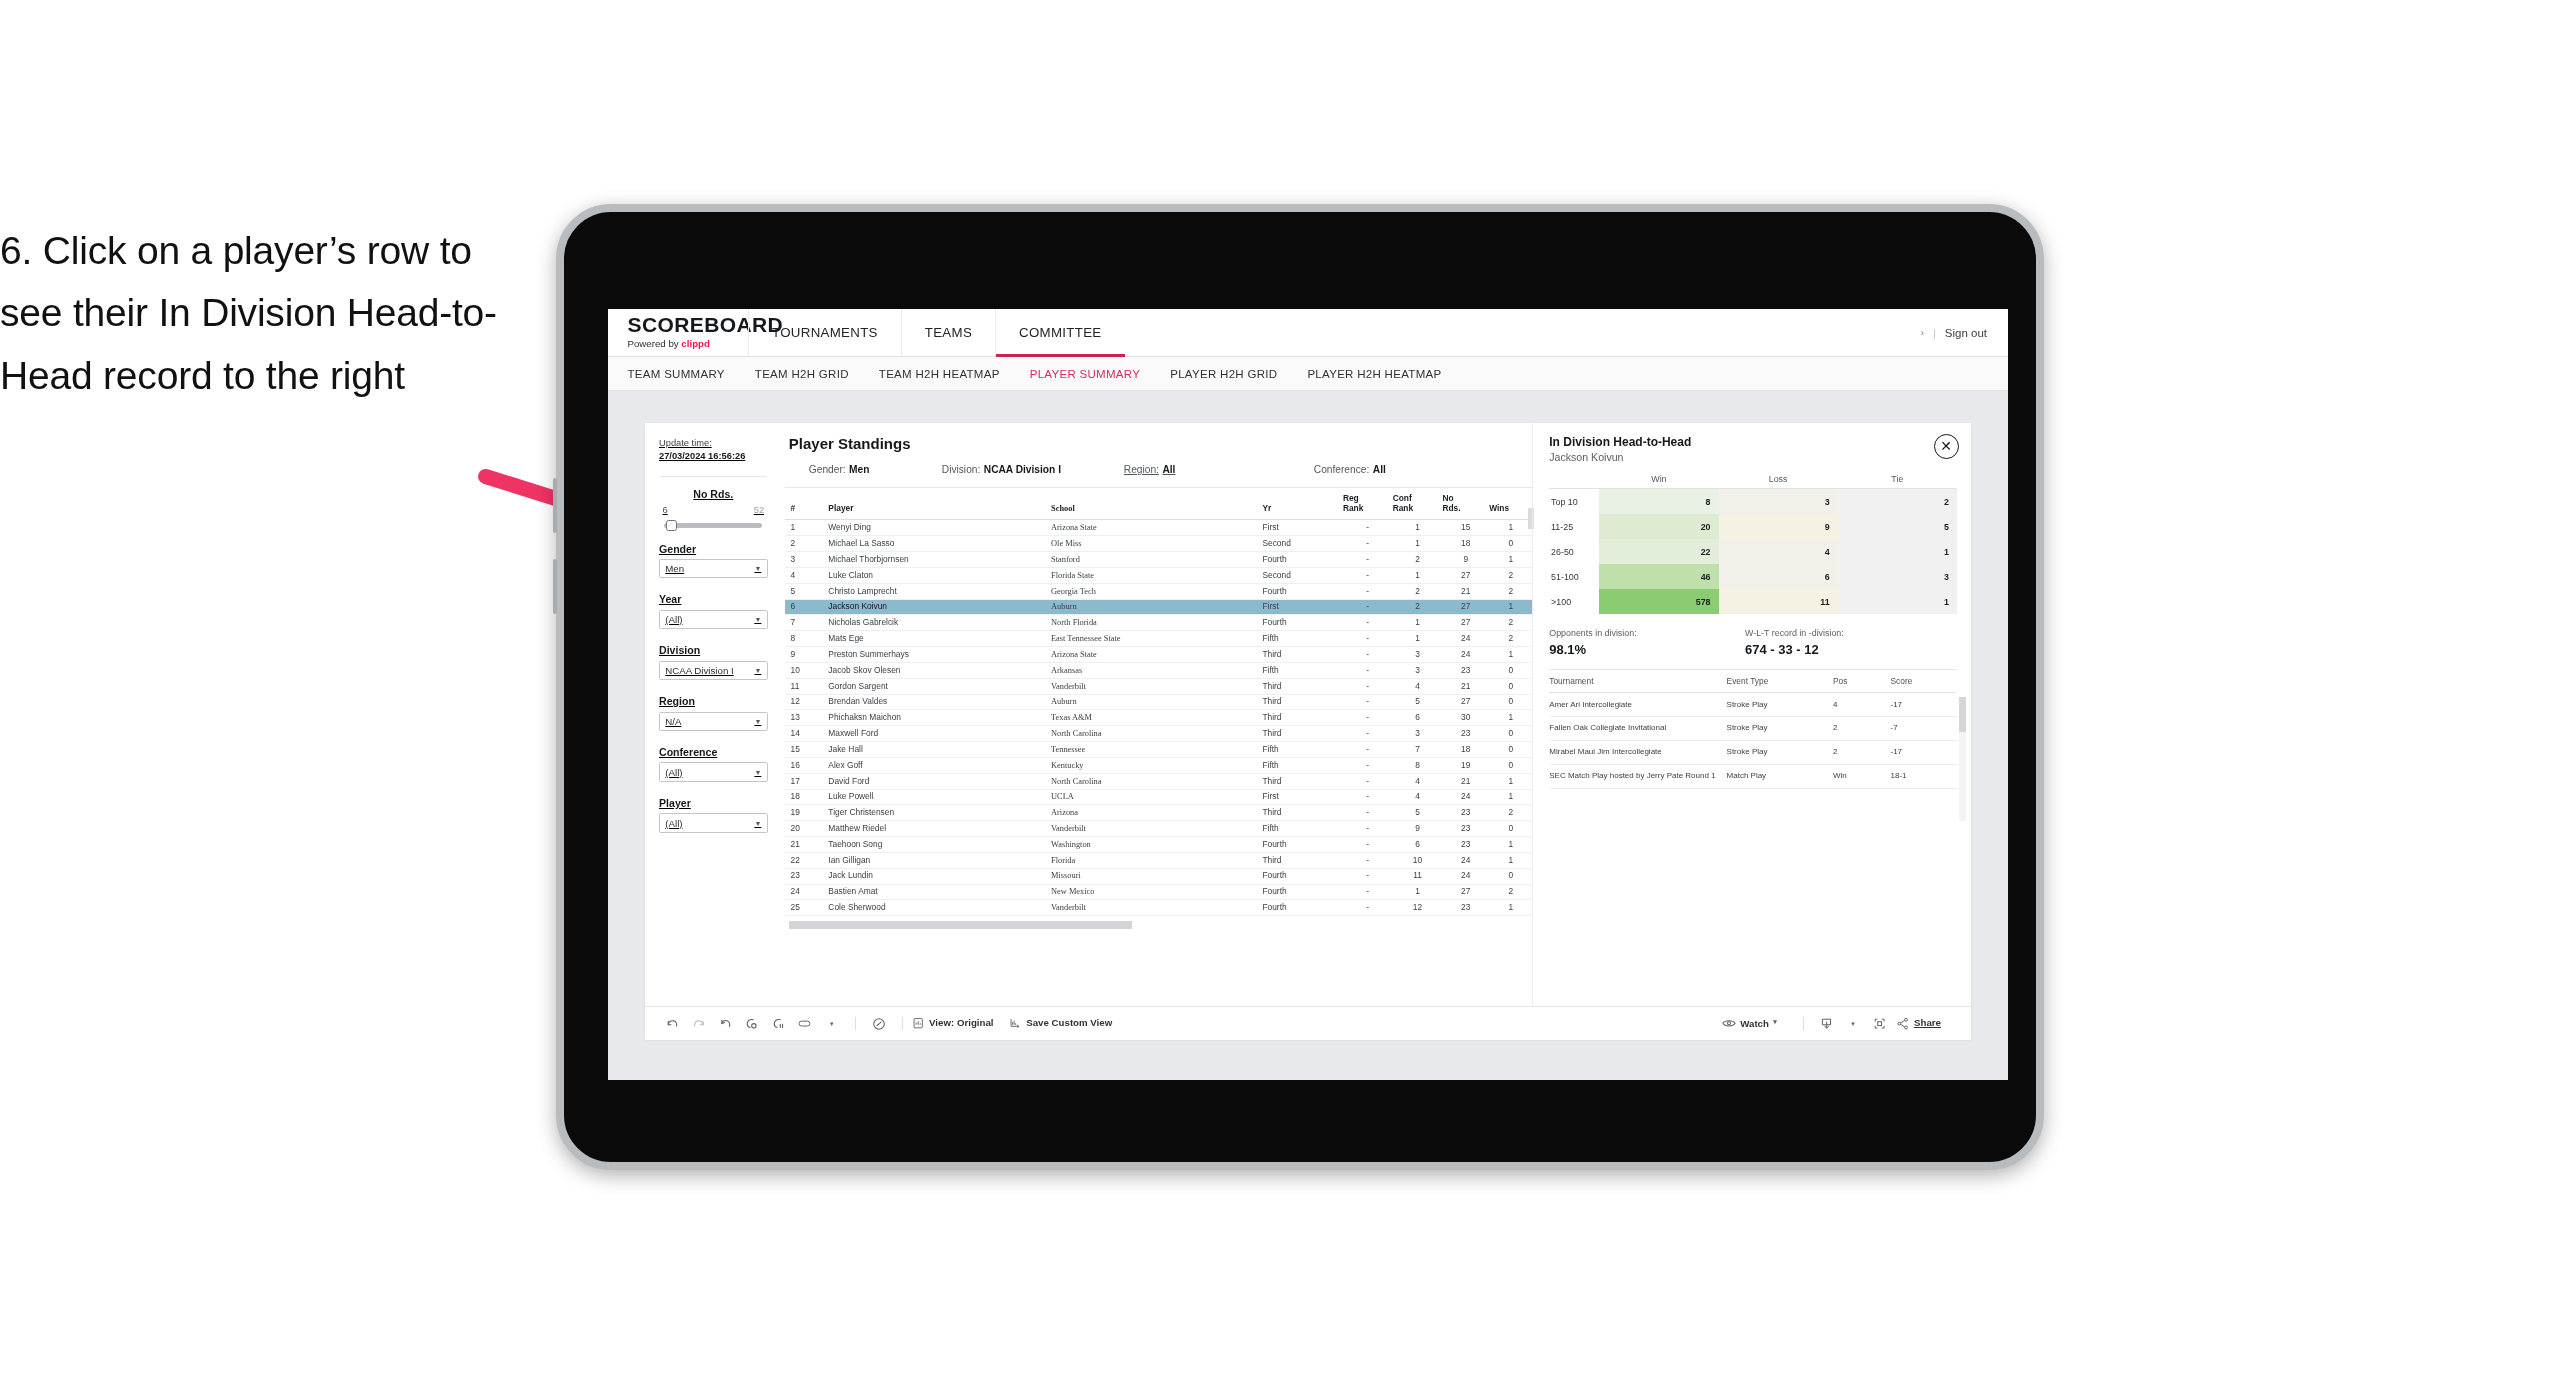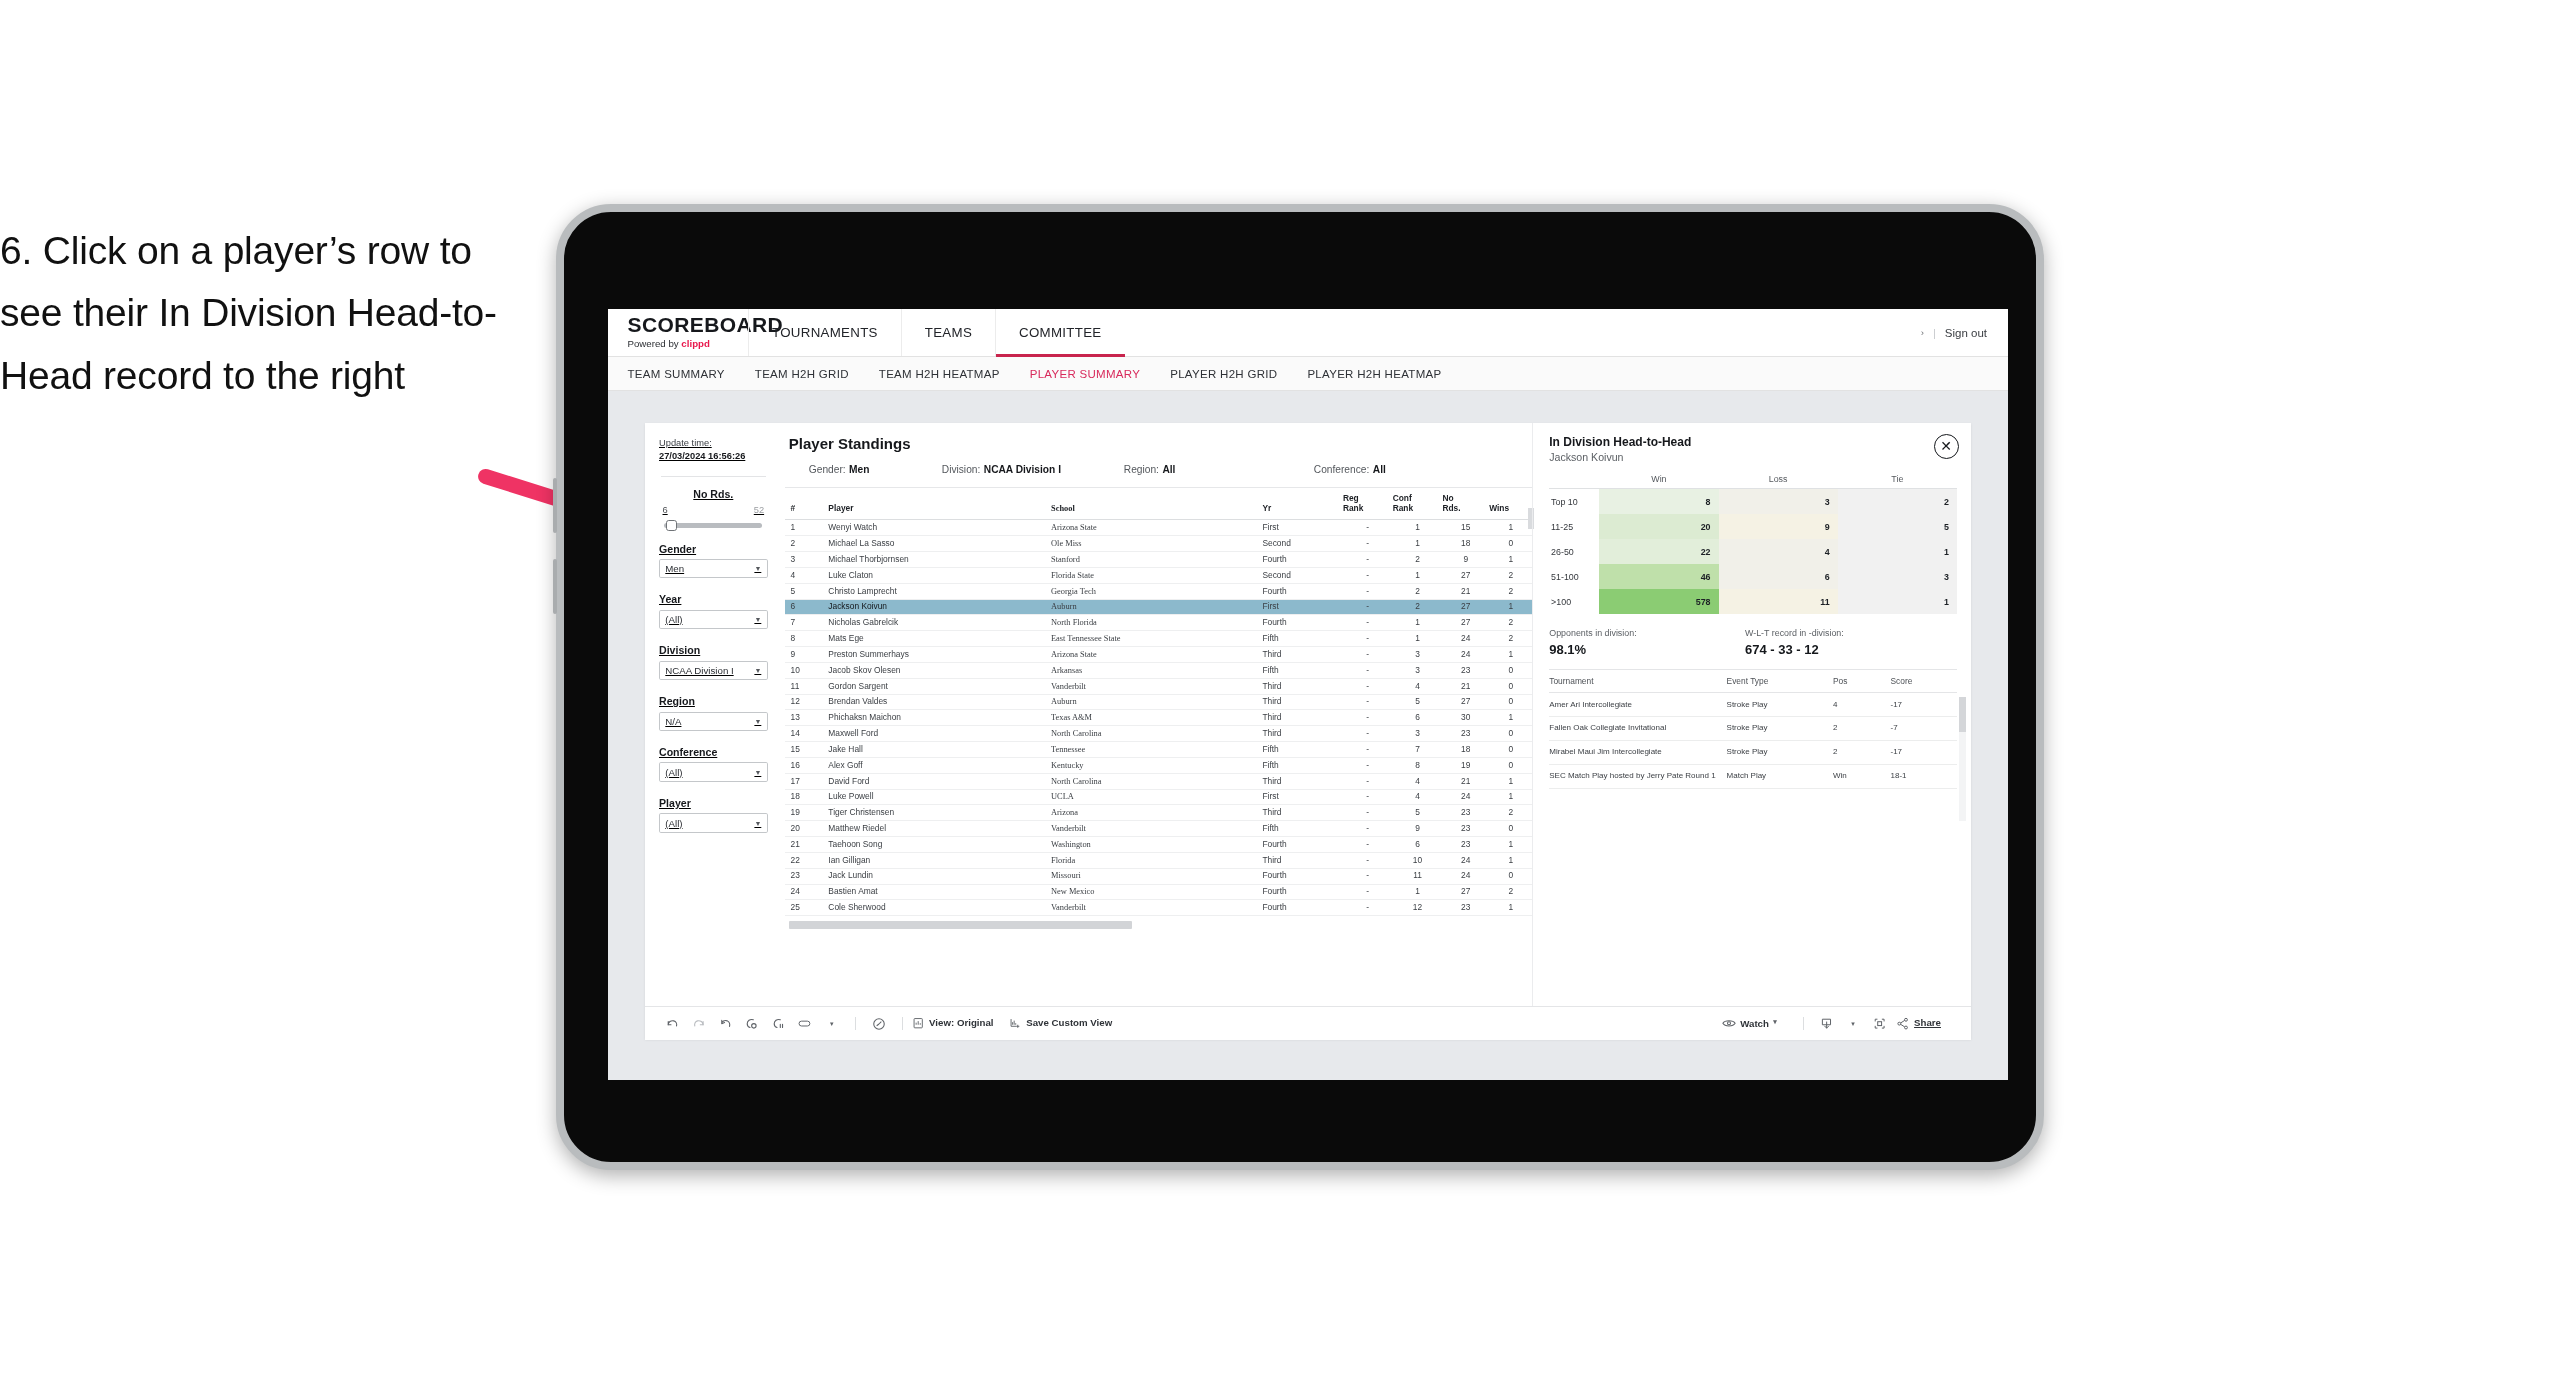--- a/index.html
+++ b/index.html
@@ -109,21 +109,21 @@
 
   
   #main { flex:1; min-width:0; display:flex; padding-left: 5.3px; }
   #standings { width: 63%; display:flex; flex-direction:column; min-width:0; padding-top:12.4px; }
   .std-title { font-size:15px; font-weight:700; color:#16181c; padding-left:3.5px; }
   .std-meta { display:flex; margin-top: 11.5px; padding-left:3.5px; font-size:10.2px; color:#53575c; }
   .std-meta span { margin-right: 3.5px; padding-left: 20px; }
   .std-meta b { color:#16181c; font-weight:700; }
   .mt-gender { width: 133px; }
   .mt-div { width: 182px; }
-  .mt-region { width: 190px; }
+  .mt-region { width: 190px; text-decoration: underline; }
   .table-wrap { margin-top: 12.4px; flex:1; min-height:0; position:relative; border-top:0.9px solid #e6e7e9; }
   table.std { width: 100%; border-collapse: collapse; table-layout: fixed; }
   table.std th {
     font-size: 8.4px; font-weight:700; color:#1c1f24; text-align:left;
     padding: 6.2px 0 6.2px 0; vertical-align:bottom; line-height:1.12;
     border-bottom:0.9px solid #dcdee0;
   }
   table.std td {
     font-size: 8.4px; color:#3a3e43; padding: 2.8px 0; line-height:1.1;
     border-bottom:0.9px solid #eeeff0; white-space:nowrap; overflow:hidden;
@@ -320,21 +320,21 @@
                         <th class="c-yr">Yr</th>
                         <th class="c-reg">Reg<br>Rank</th>
                         <th class="c-conf">Conf<br>Rank</th>
                         <th class="c-no">No<br>Rds.</th>
                         <th class="c-wins">Wins</th>
                       </tr>
                     </thead>
                     <tbody id="std-body">
                         <tr>
                           <td class="c-rank">1</td>
-                          <td class="c-player">Wenyi Watch</td>
+                          <td class="c-player">Wenyi Ding</td>
                           <td class="c-school">Arizona State</td>
                           <td class="c-yr">First</td>
                           <td class="c-reg">-</td>
                           <td class="c-conf">1</td>
                           <td class="c-no">15</td>
                           <td class="c-wins">1</td>
                         </tr>
                         <tr>
                           <td class="c-rank">2</td>
                           <td class="c-player">Michael La Sasso</td>

